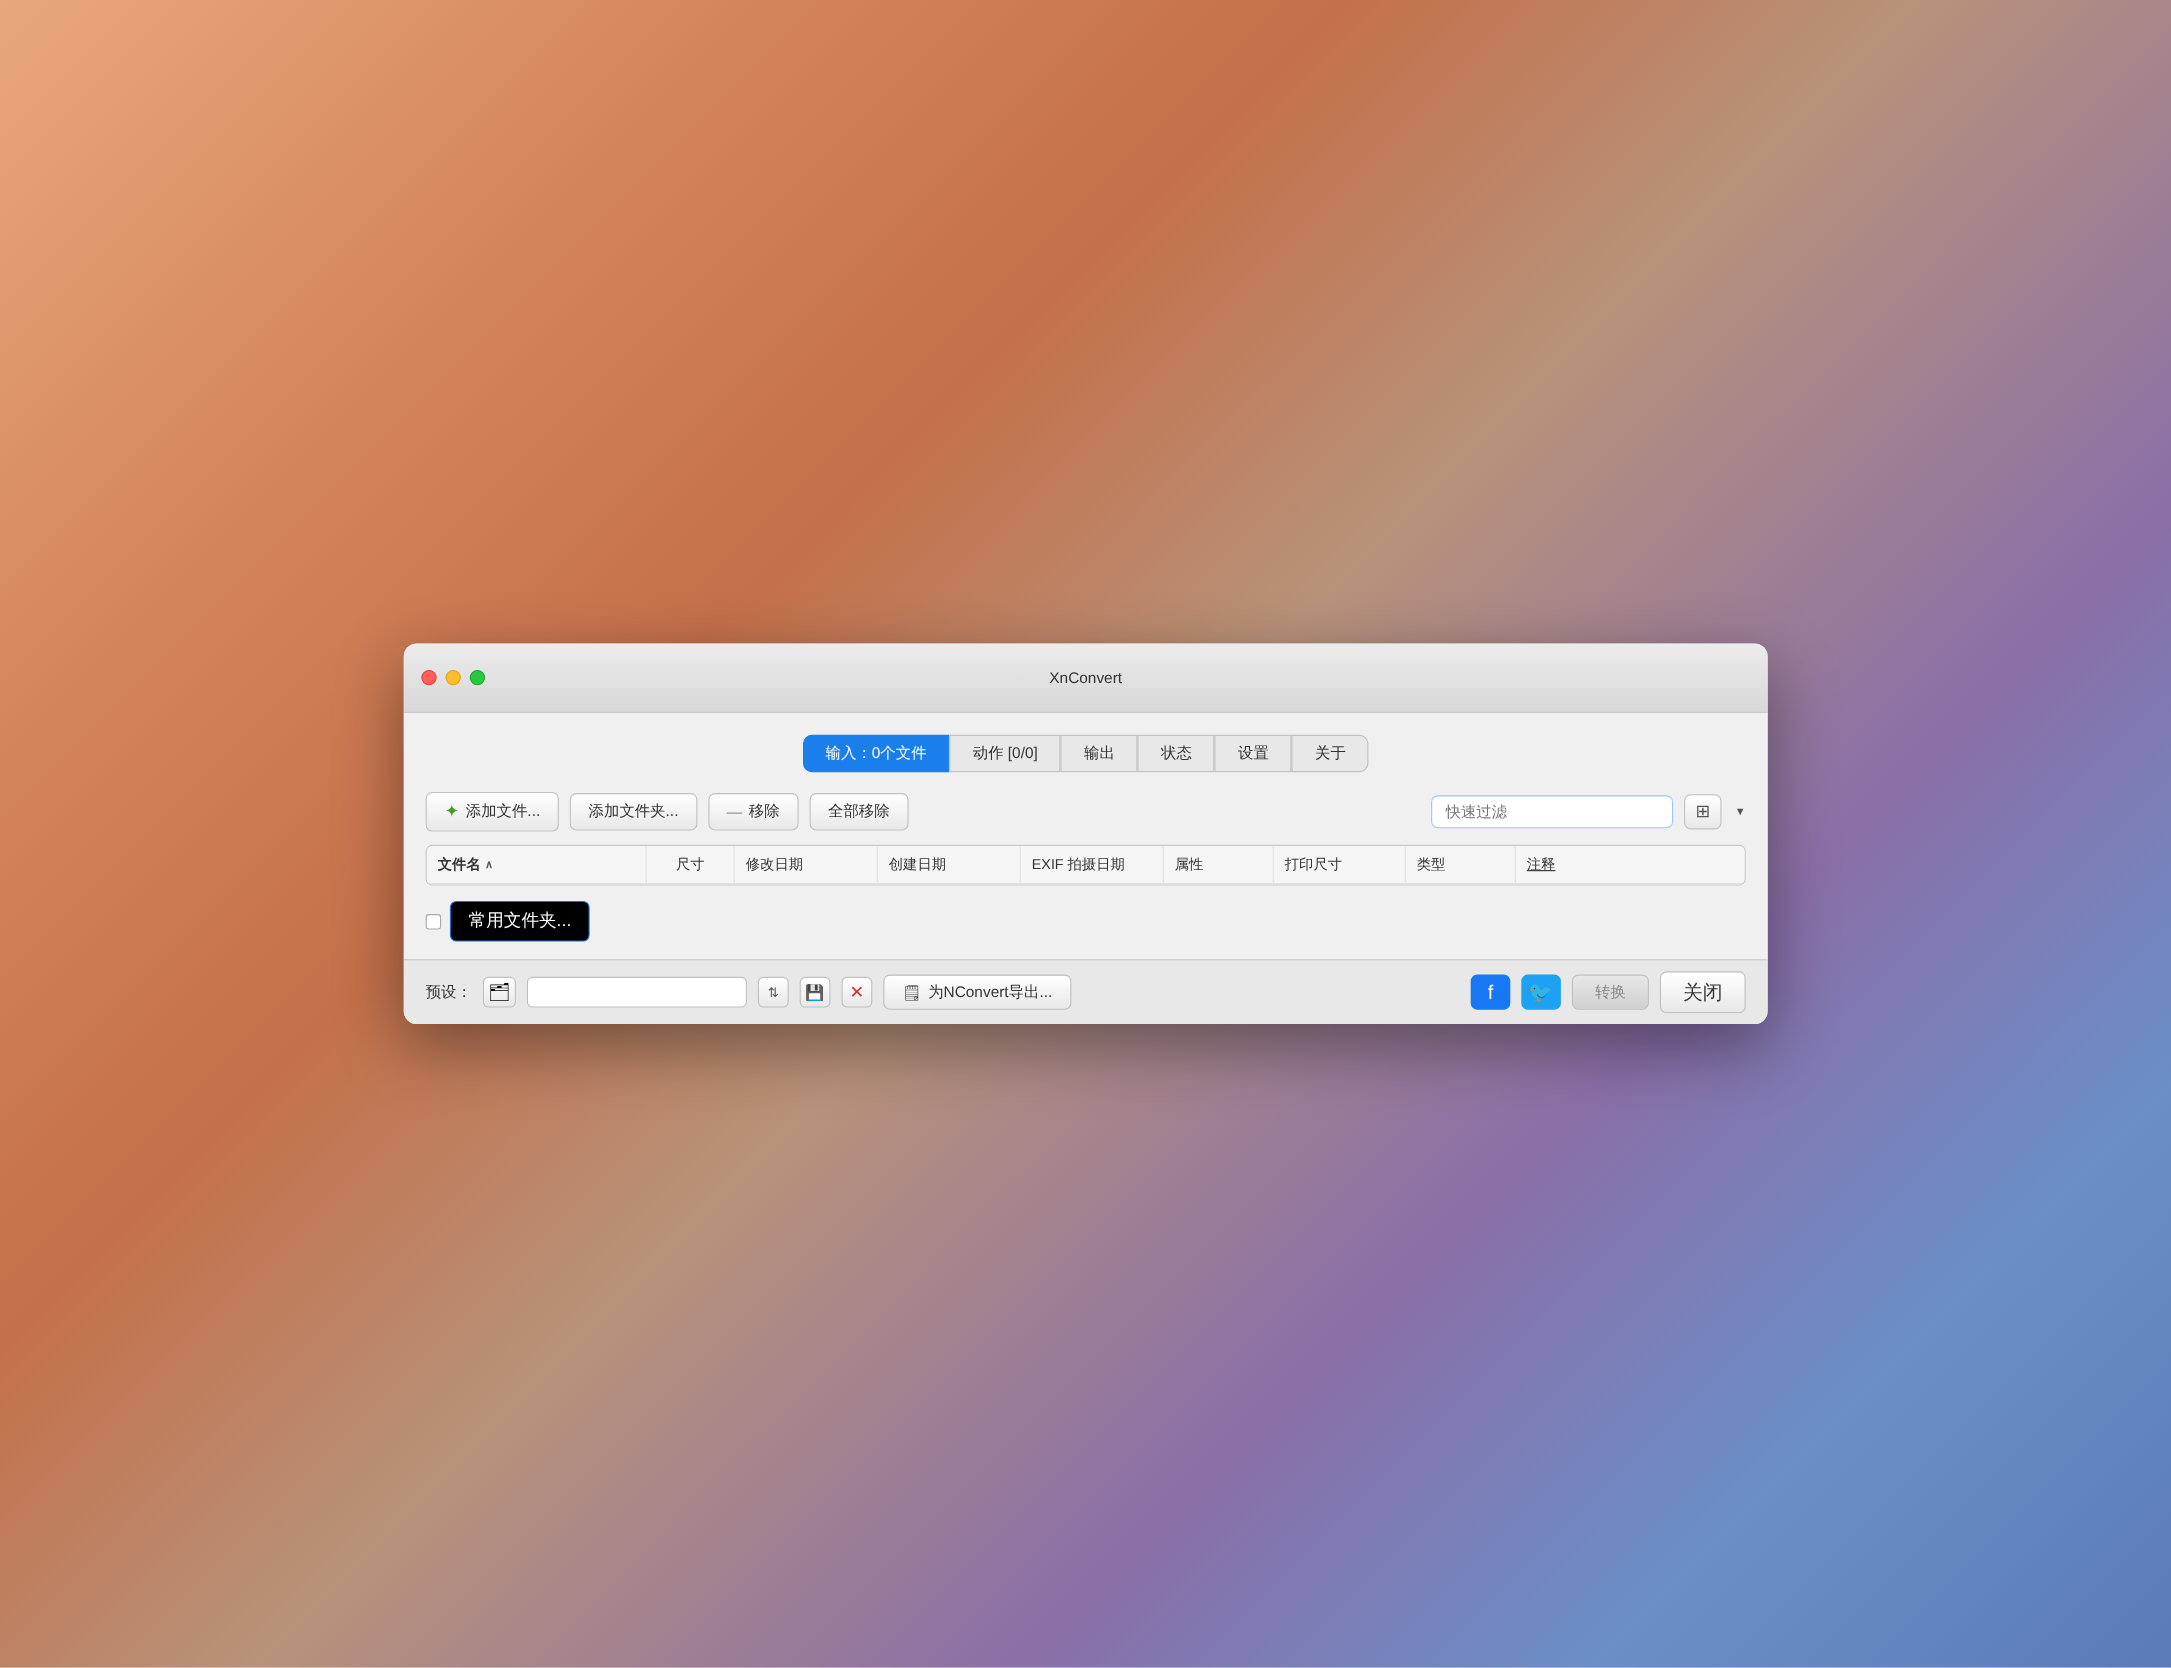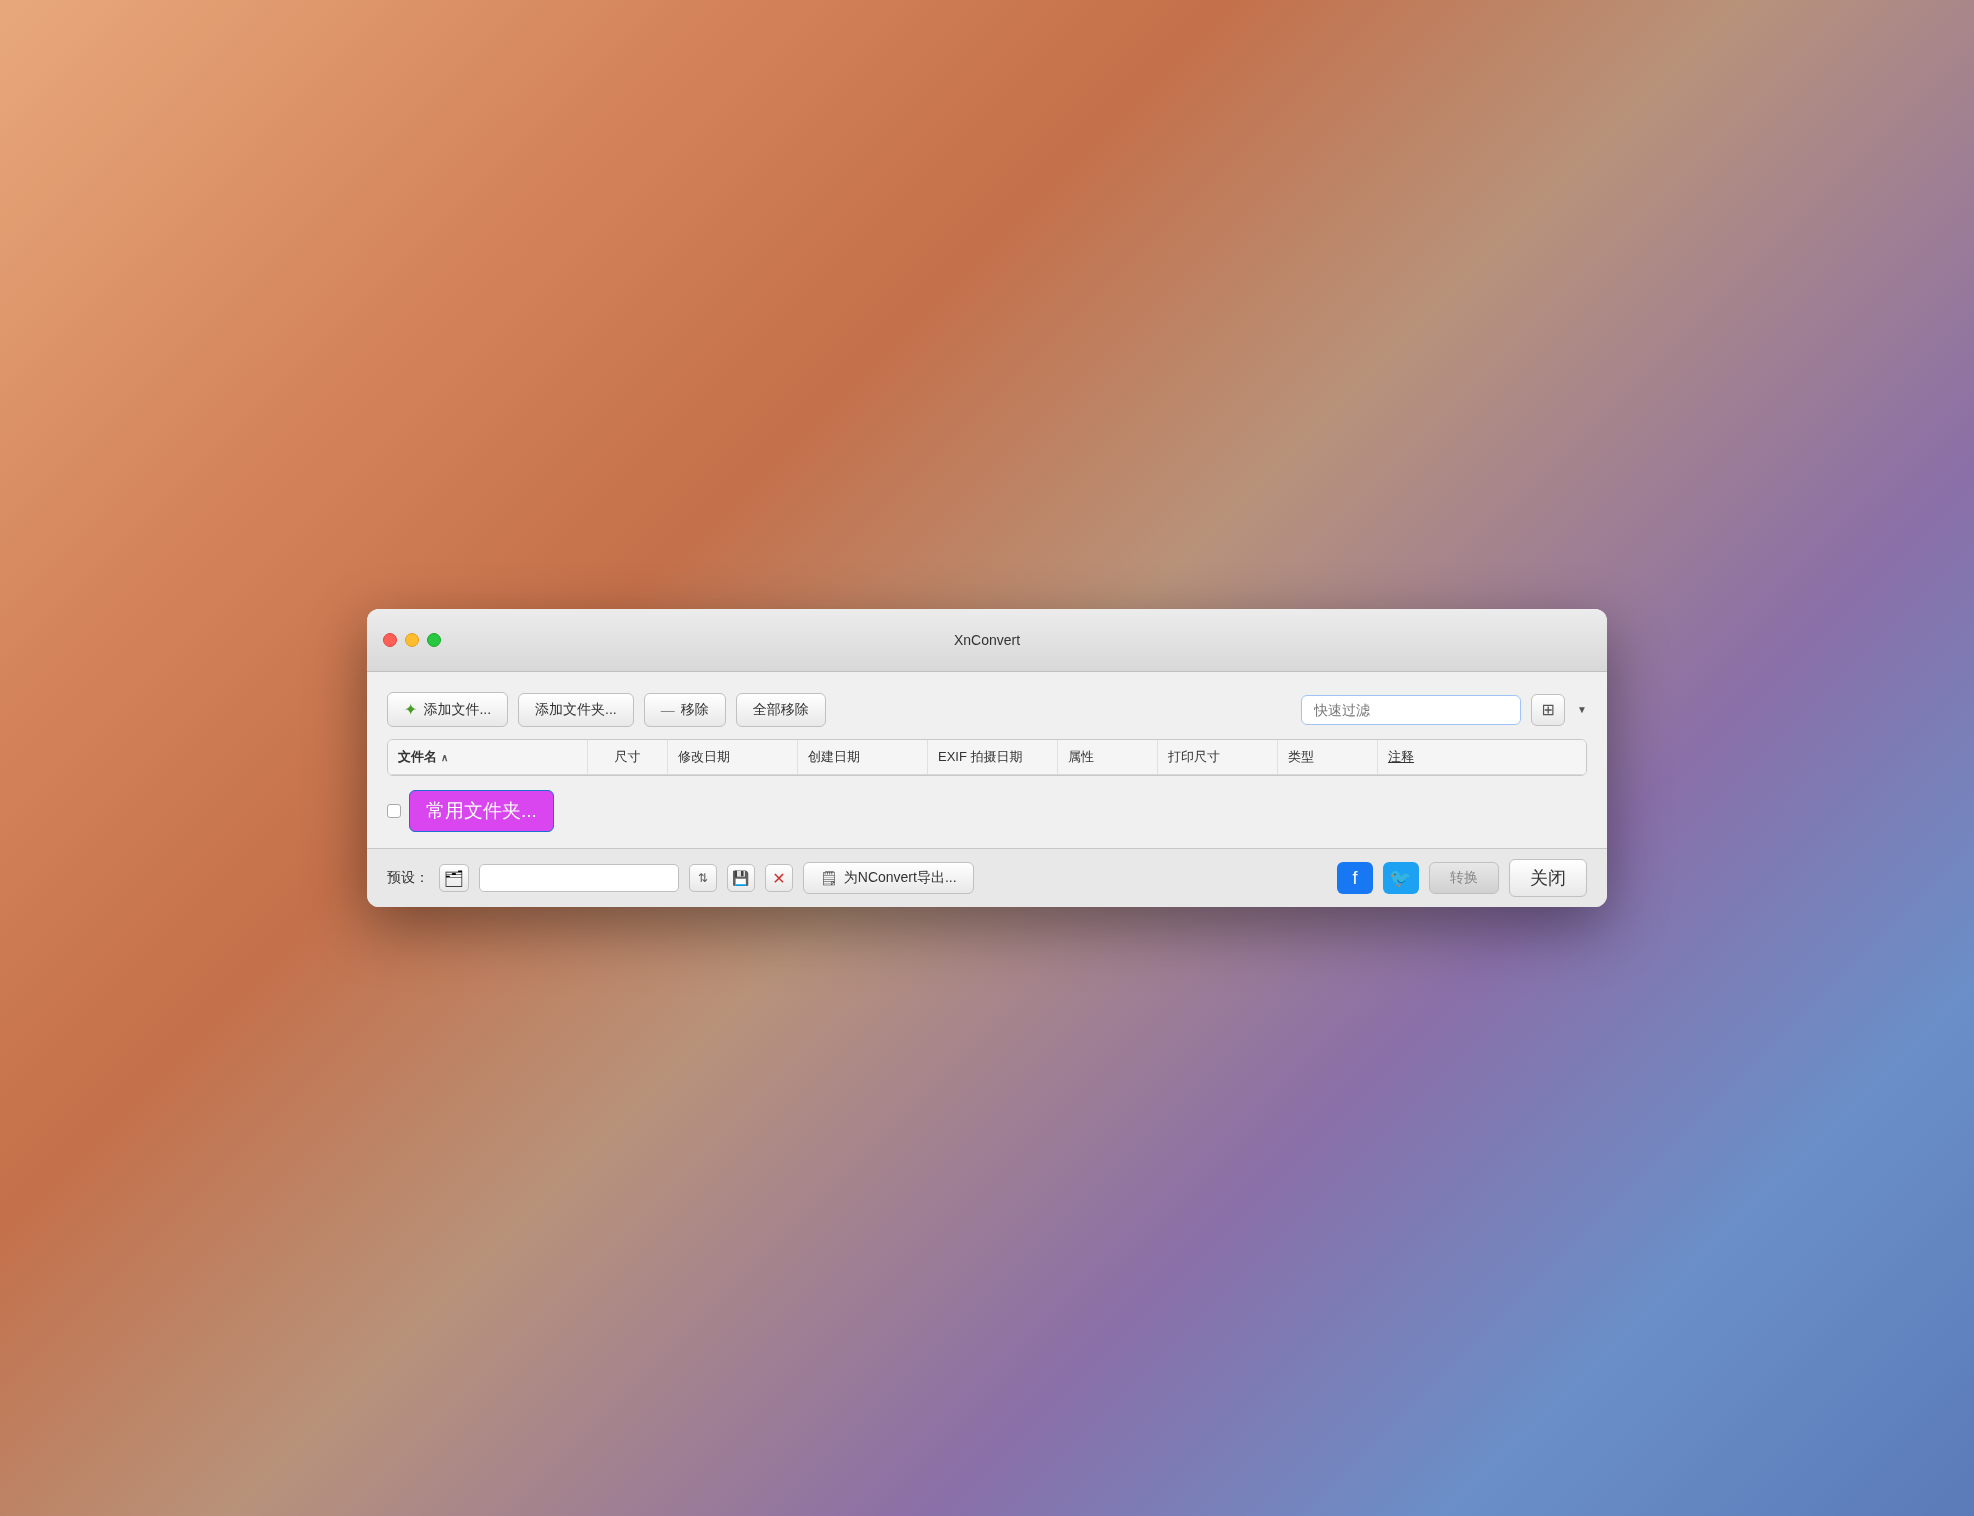--- a/index.html
+++ b/index.html
@@ -201,26 +201,26 @@
     }
 
     .bottom-toolbar {
       display: flex;
       align-items: center;
       gap: 8px;
       padding: 14px 0 16px 0;
     }
 
     .btn-favorites {
-      background: #d946ef;
+      background: #000000;
       color: white;
       border: 1px solid #1a6fd0;
       padding: 7px 16px;
       border-radius: 6px;
-      font-size: 19px;
+      font-size: 16px;
       cursor: pointer;
       display: flex;
       align-items: center;
       gap: 6px;
     }
 
     .checkbox-small {
       width: 14px;
       height: 14px;
       border: 1px solid #aaa;
@@ -375,20 +375,28 @@
     <div class="traffic-lights">
       <div class="traffic-light close"></div>
       <div class="traffic-light minimize"></div>
       <div class="traffic-light maximize"></div>
     </div>
     <span class="title-bar-title">XnConvert</span>
   </div>
 
   <div class="content">
 
+    <div class="tab-bar">
+      <div class="tab active">输入：0个文件</div>
+      <div class="tab">动作 [0/0]</div>
+      <div class="tab">输出</div>
+      <div class="tab">状态</div>
+      <div class="tab">设置</div>
+      <div class="tab">关于</div>
+    </div>
 
     <div class="toolbar">
       <button class="btn btn-add-file">
         <span class="icon">✦</span>
         <span>添加文件...</span>
       </button>
       <button class="btn btn-add-folder">
         <span>添加文件夹...</span>
       </button>
       <button class="btn btn-remove">

